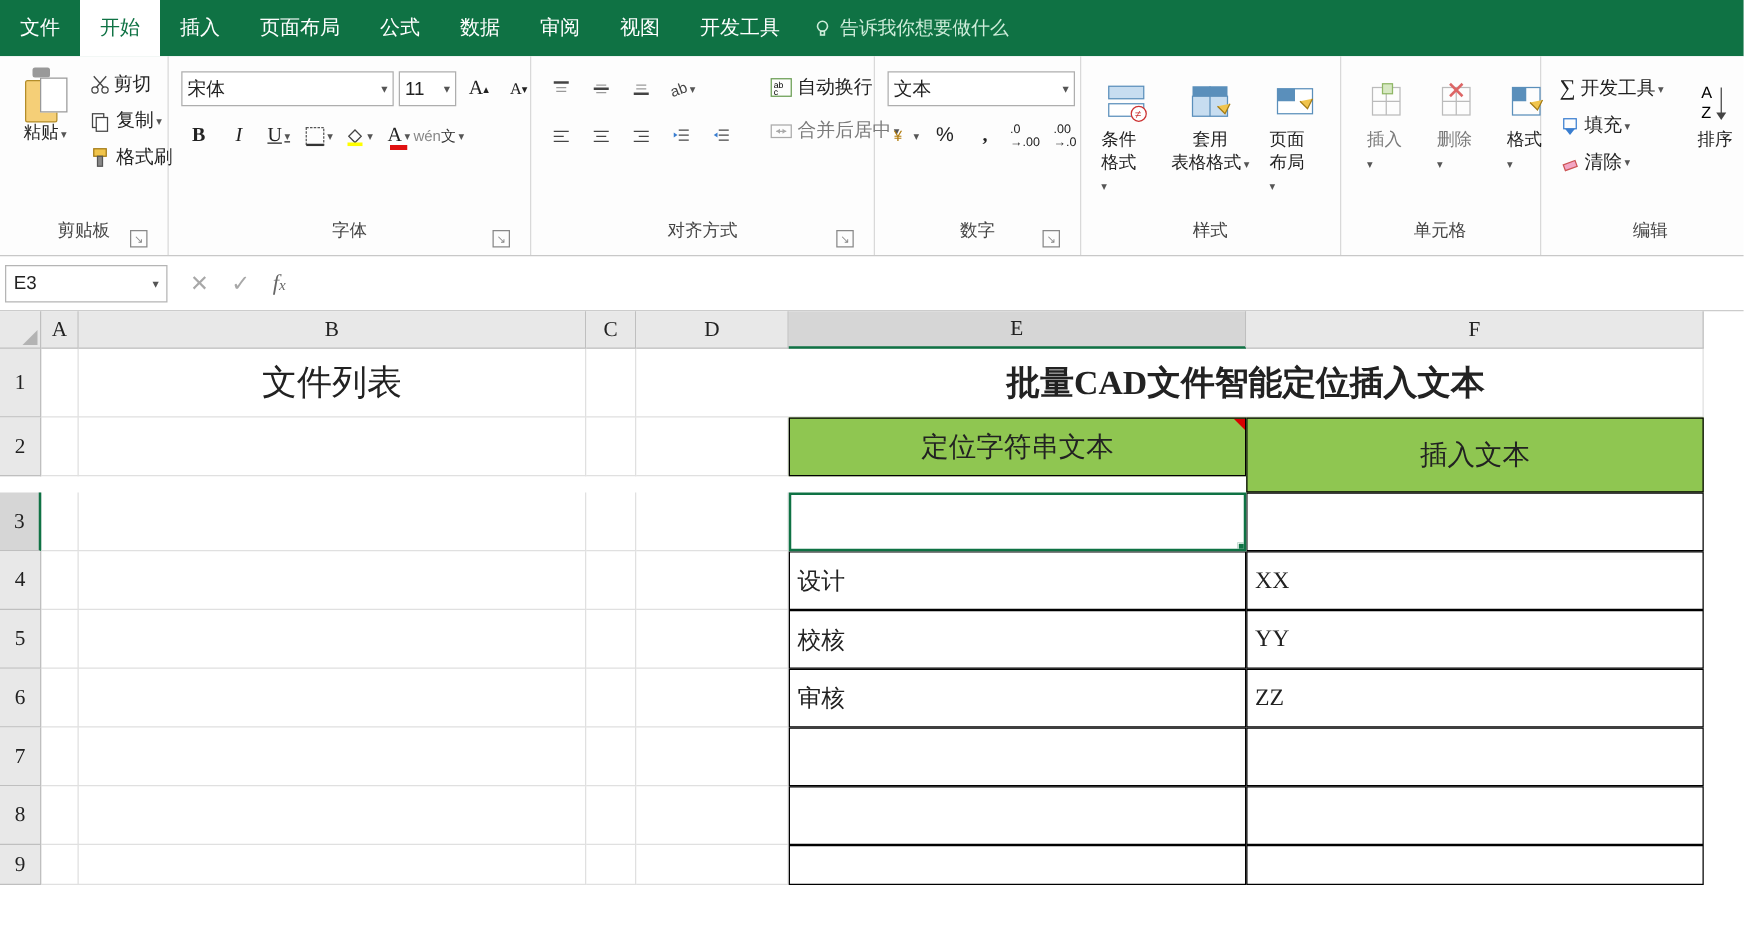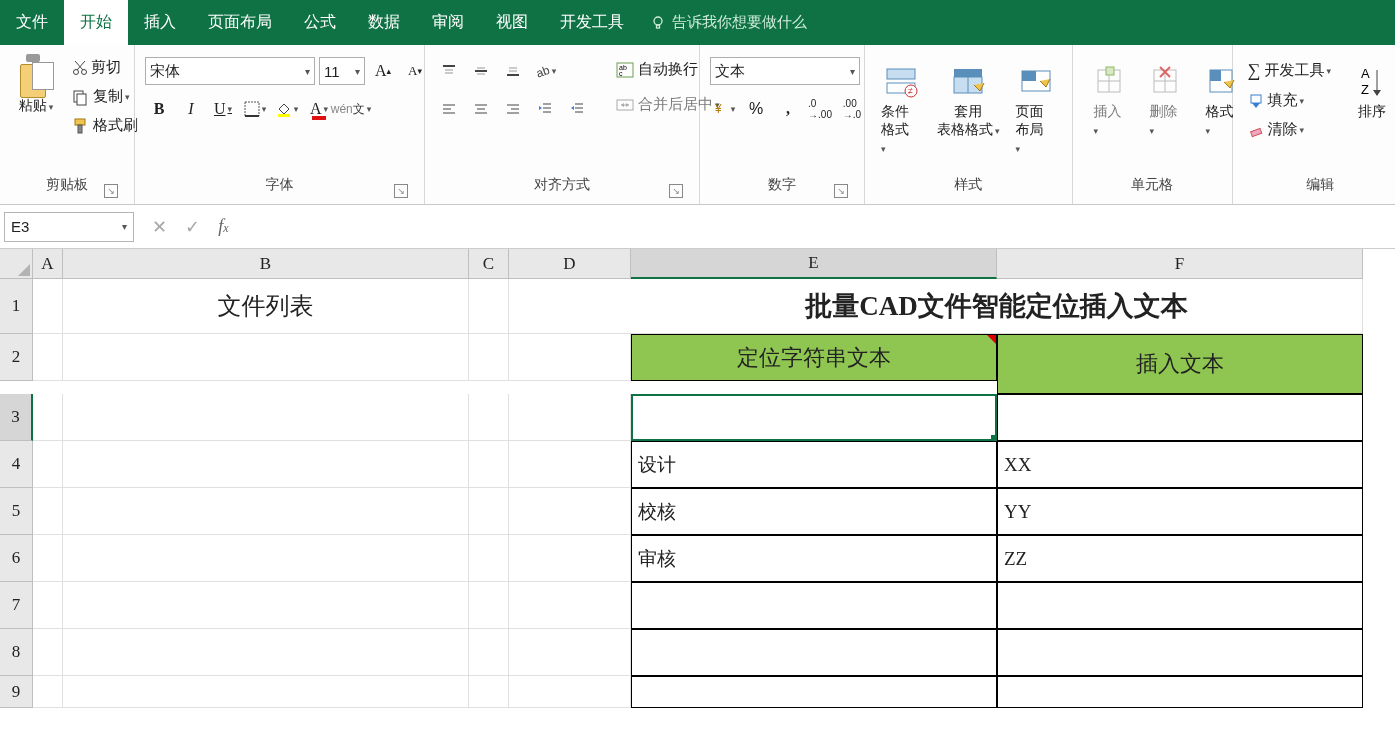--- a/index.html
+++ b/index.html
@@ -457,21 +457,21 @@
   <div class="corner"></div>
   <div class="hd">A</div>
   <div class="hd">B</div>
   <div class="hd">C</div>
   <div class="hd">D</div>
   <div class="hd hdsel">E</div>
   <div class="hd">F</div>
 
   <div class="rh row-1" style="height:55px;">1</div>
   <div class="cell row-1" style="height:55px;"></div>
-  <div class="cell row-1" style="height:55px;justify-content:center;font-size:24px;">文件列表</div>
+  <div class="cell row-1" style="height:55px;justify-content:center;font-size:28px;">文件列表</div>
   <div class="cell row-1" style="height:55px;"></div>
   <div class="cell row-1" style="height:55px;border-right:none;"></div>
   <div class="cell row-1 title-cell" style="height:55px;grid-column:6 / span 2;">批量CAD文件智能定位插入文本</div>
 
   <div class="rh" style="height:47px;">2</div>
   <div class="cell" style="height:47px;"></div>
   <div class="cell" style="height:47px;"></div>
   <div class="cell" style="height:47px;"></div>
   <div class="cell" style="height:47px;"></div>
   <div class="cell greenhdr" style="height:47px;position:relative;">

